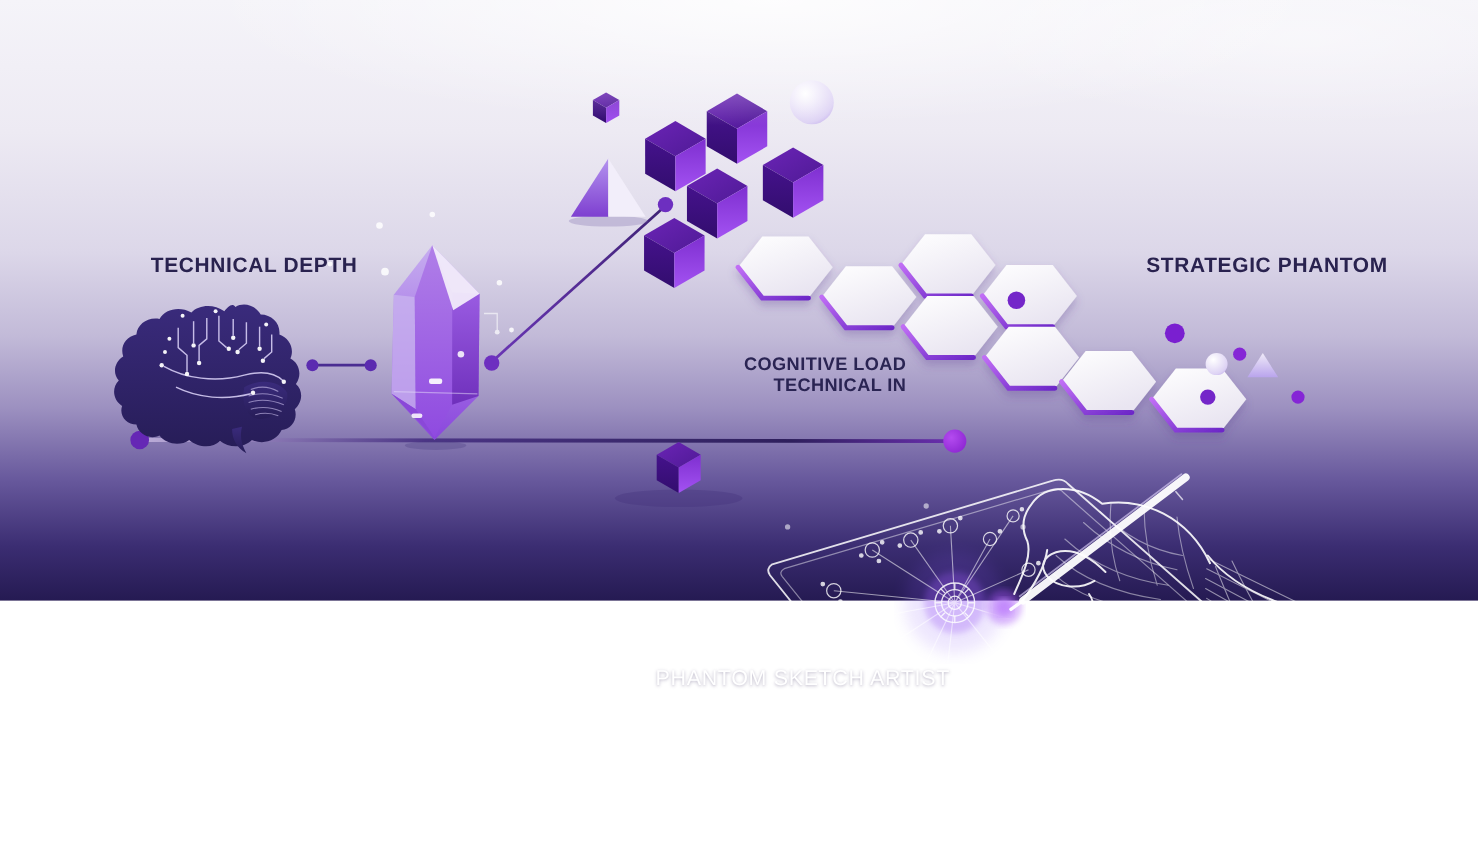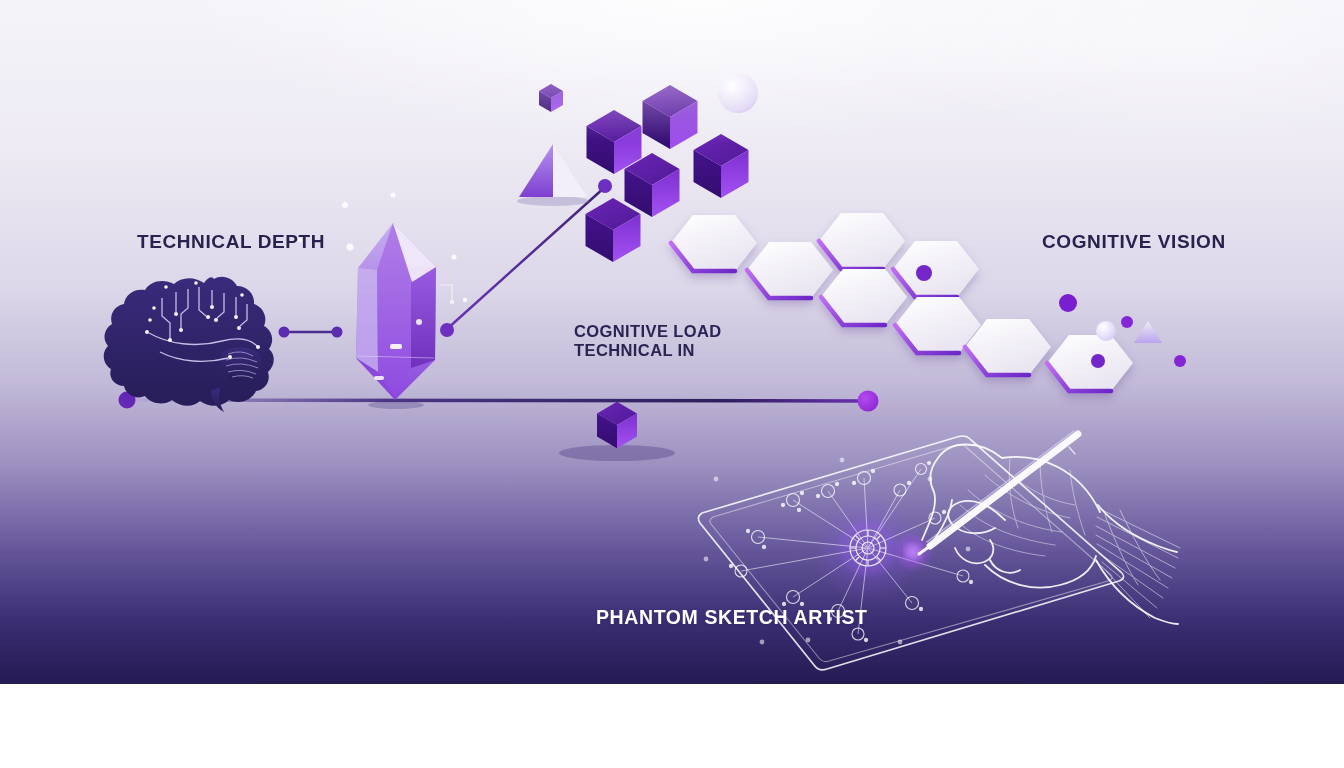--- a/index.html
+++ b/index.html
@@ -1,29 +1,29 @@
 <!DOCTYPE html>
 <html><head>
 <meta charset="utf-8">
 <style>
   html,body{margin:0;padding:0;}
   body{width:1344px;height:768px;overflow:hidden;font-family:"Liberation Sans",sans-serif;}
-  .stage{position:relative;width:1344px;height:684px;
+  .stage{position:relative;width:1344px;height:546px;
     background:linear-gradient(180deg,#f5f4f9 0%,#edeaf3 22%,#dcd7e9 42%,#c2bad8 56%,#9c90c0 68%,#67589c 80%,#3b2d72 91%,#251a52 100%);}
   .toplight{position:absolute;inset:0;pointer-events:none;
     background:radial-gradient(ellipse 55% 30% at 52% 0%,rgba(255,255,255,.8),rgba(255,255,255,0) 70%),
                radial-gradient(ellipse 30% 20% at 88% 6%,rgba(255,255,255,.45),rgba(255,255,255,0) 75%);}
   svg.art{position:absolute;left:0;top:0;}
   .label{position:absolute;font-weight:700;color:#29224f;letter-spacing:.6px;white-space:nowrap;}
   .label-left{left:137px;top:231px;font-size:19px;}
   .label-right{left:1042px;top:231px;font-size:19px;}
-  .caption{position:absolute;left:574px;top:322px;width:250px;text-align:left;
+  .caption{position:absolute;left:574px;top:322px;width:250px;text-align:right;
     font-weight:700;font-size:16.5px;line-height:18.5px;color:#2a2453;letter-spacing:.4px;}
   .caption span{display:block;}
-  .label-bottom{position:absolute;left:596px;top:606px;font-weight:700;font-size:19.5px;
+  .label-bottom{position:absolute;left:596px;top:606px;font-weight:400;font-size:19.5px;
     color:#ffffff;letter-spacing:.6px;white-space:nowrap;text-shadow:0 1px 3px rgba(40,25,80,.35);}
 </style>
 </head>
 <body>
 
 <div class="stage">
 
   <svg class="art" width="1344" height="768" viewBox="0 0 1344 768">
     <defs>
       <linearGradient id="cubeTopG" x1="0" y1="0" x2="1" y2="1">
@@ -440,21 +440,21 @@
         <path d="M 1105,515 C 1115,540 1125,565 1138,585"></path>
         <path d="M 1120,510 C 1132,535 1145,560 1160,580"></path>
       </g>
     </g>
   </svg>
 
   <div class="toplight"></div>
 
   <div class="label label-left">TECHNICAL DEPTH</div>
 
-  <div class="label label-right">COGNITIVE VISION</div>
+  <div class="label label-right">STRATEGIC PHANTOM</div>
 
   <div class="caption">
     <span>COGNITIVE LOAD</span>
     <span>TECHNICAL IN</span>
   </div>
 
   <div class="label-bottom">PHANTOM SKETCH ARTIST</div>
 </div>
 
 </body></html>

